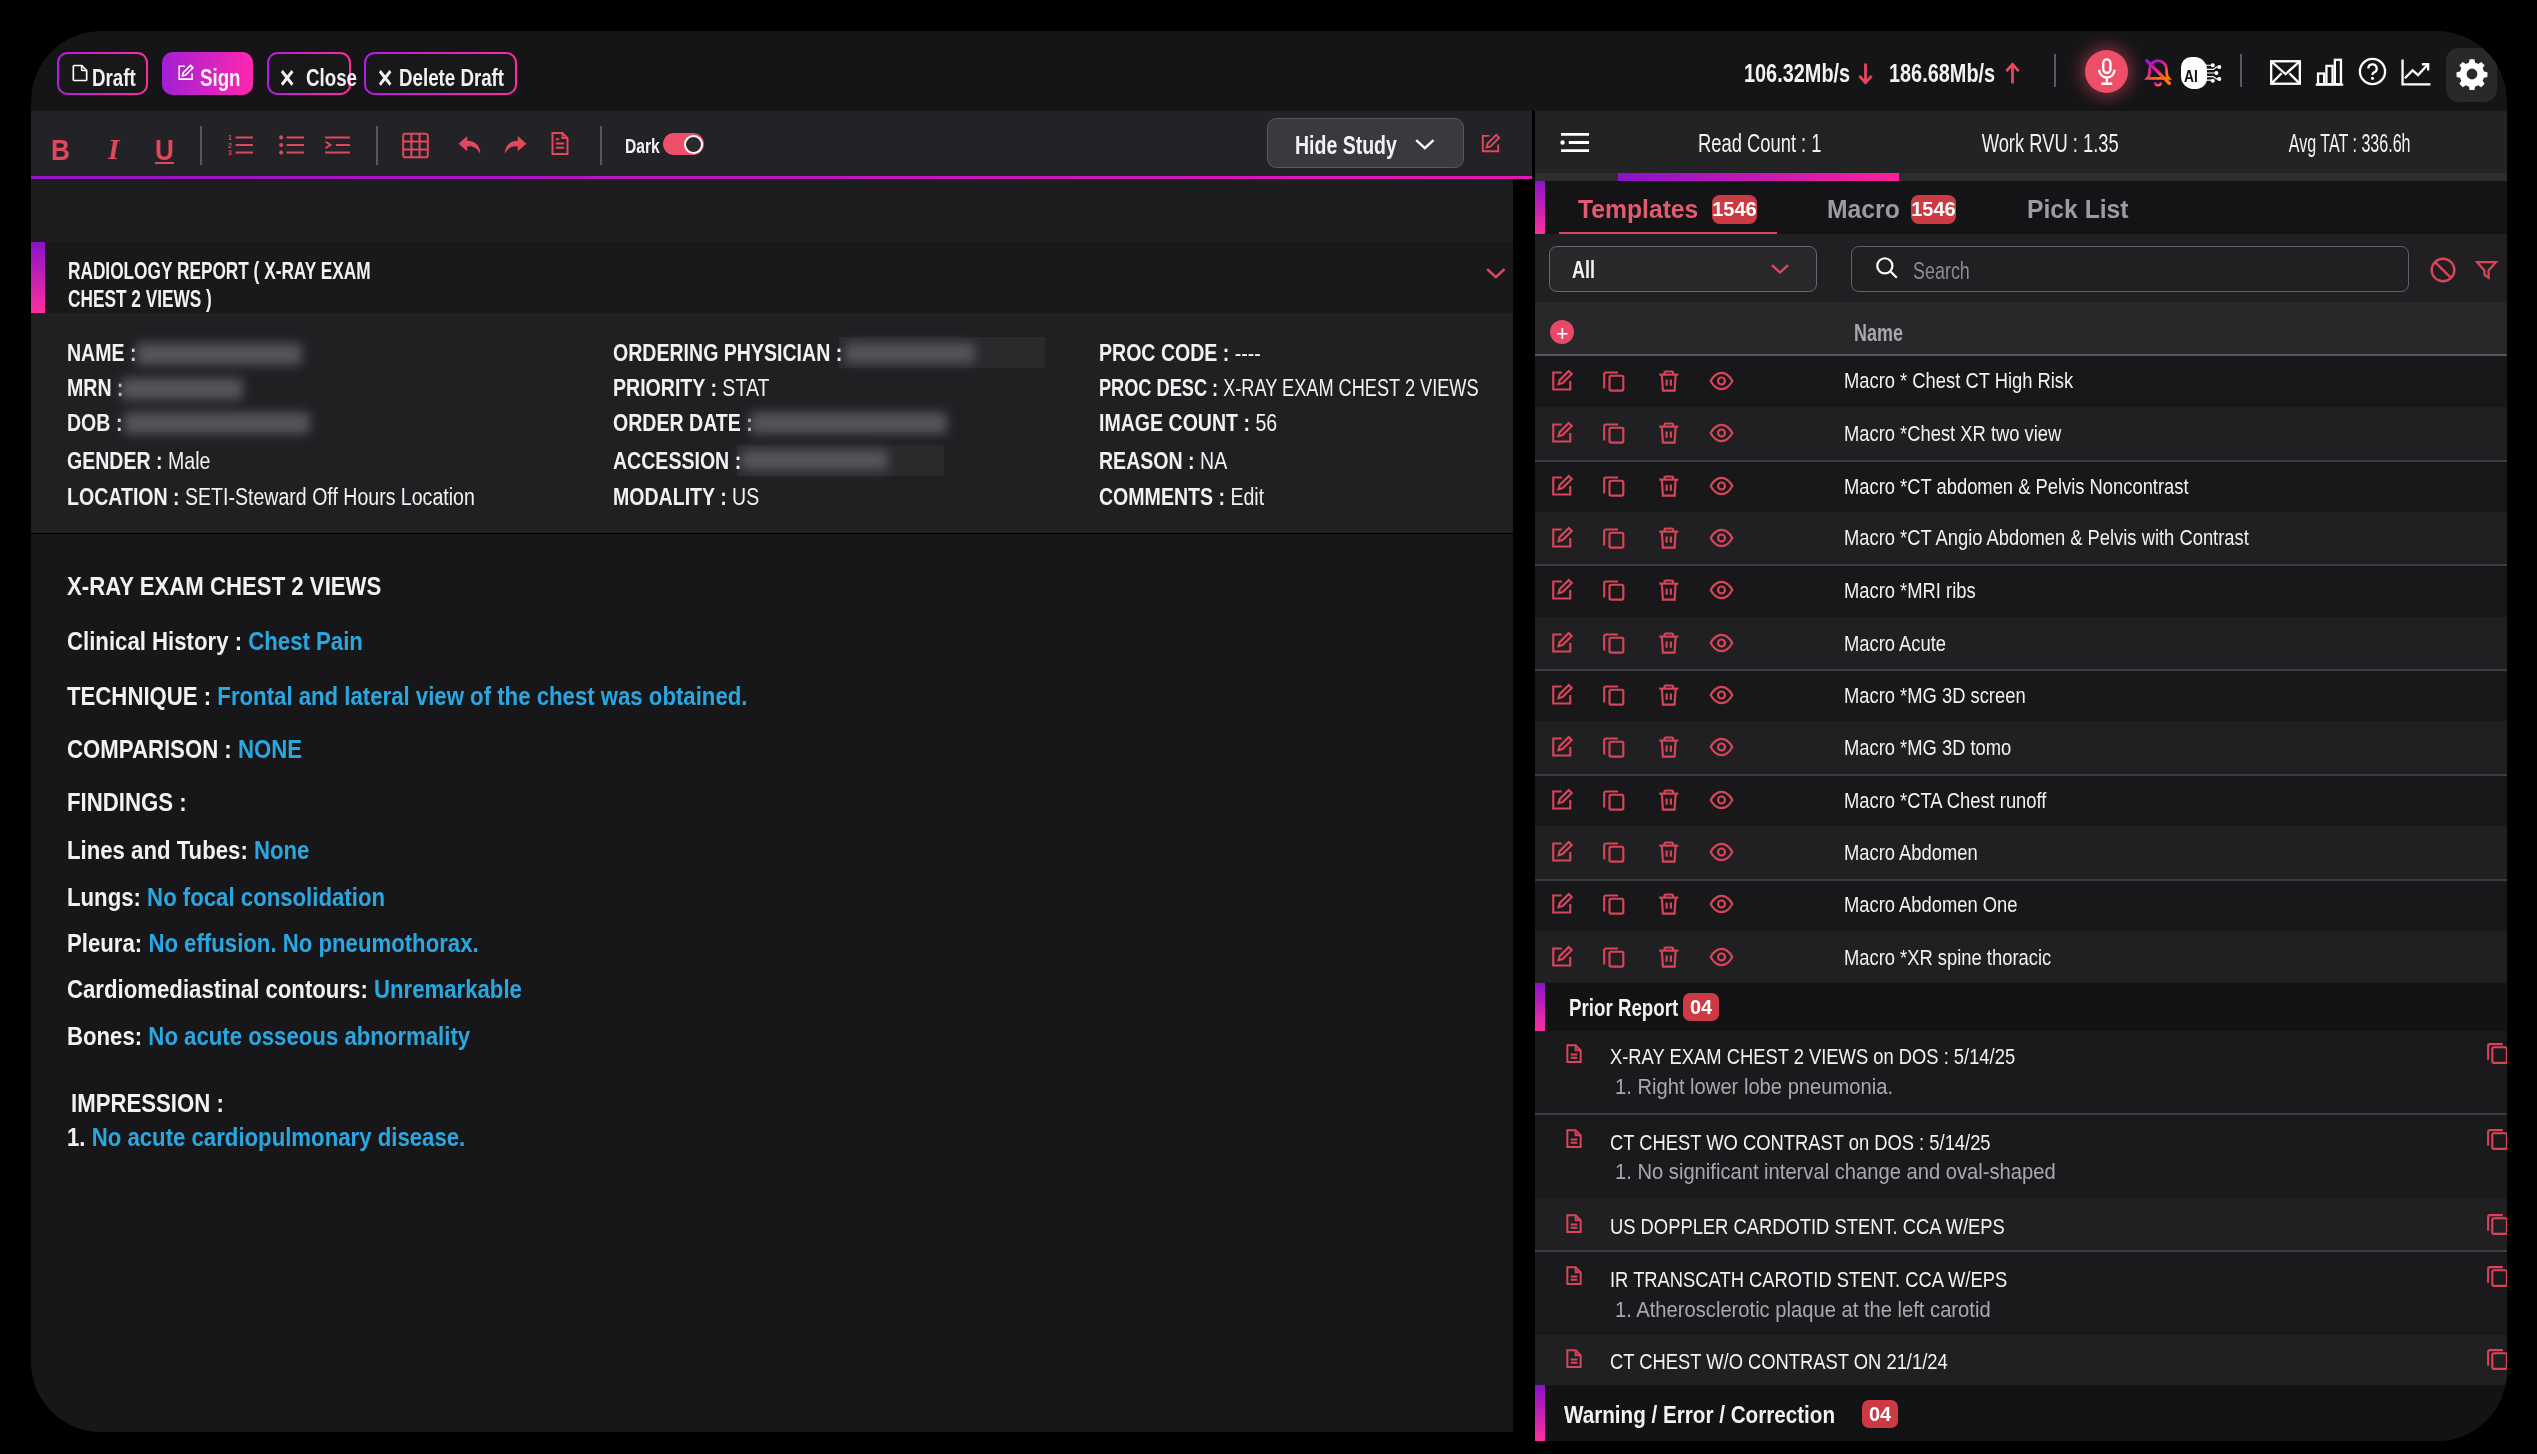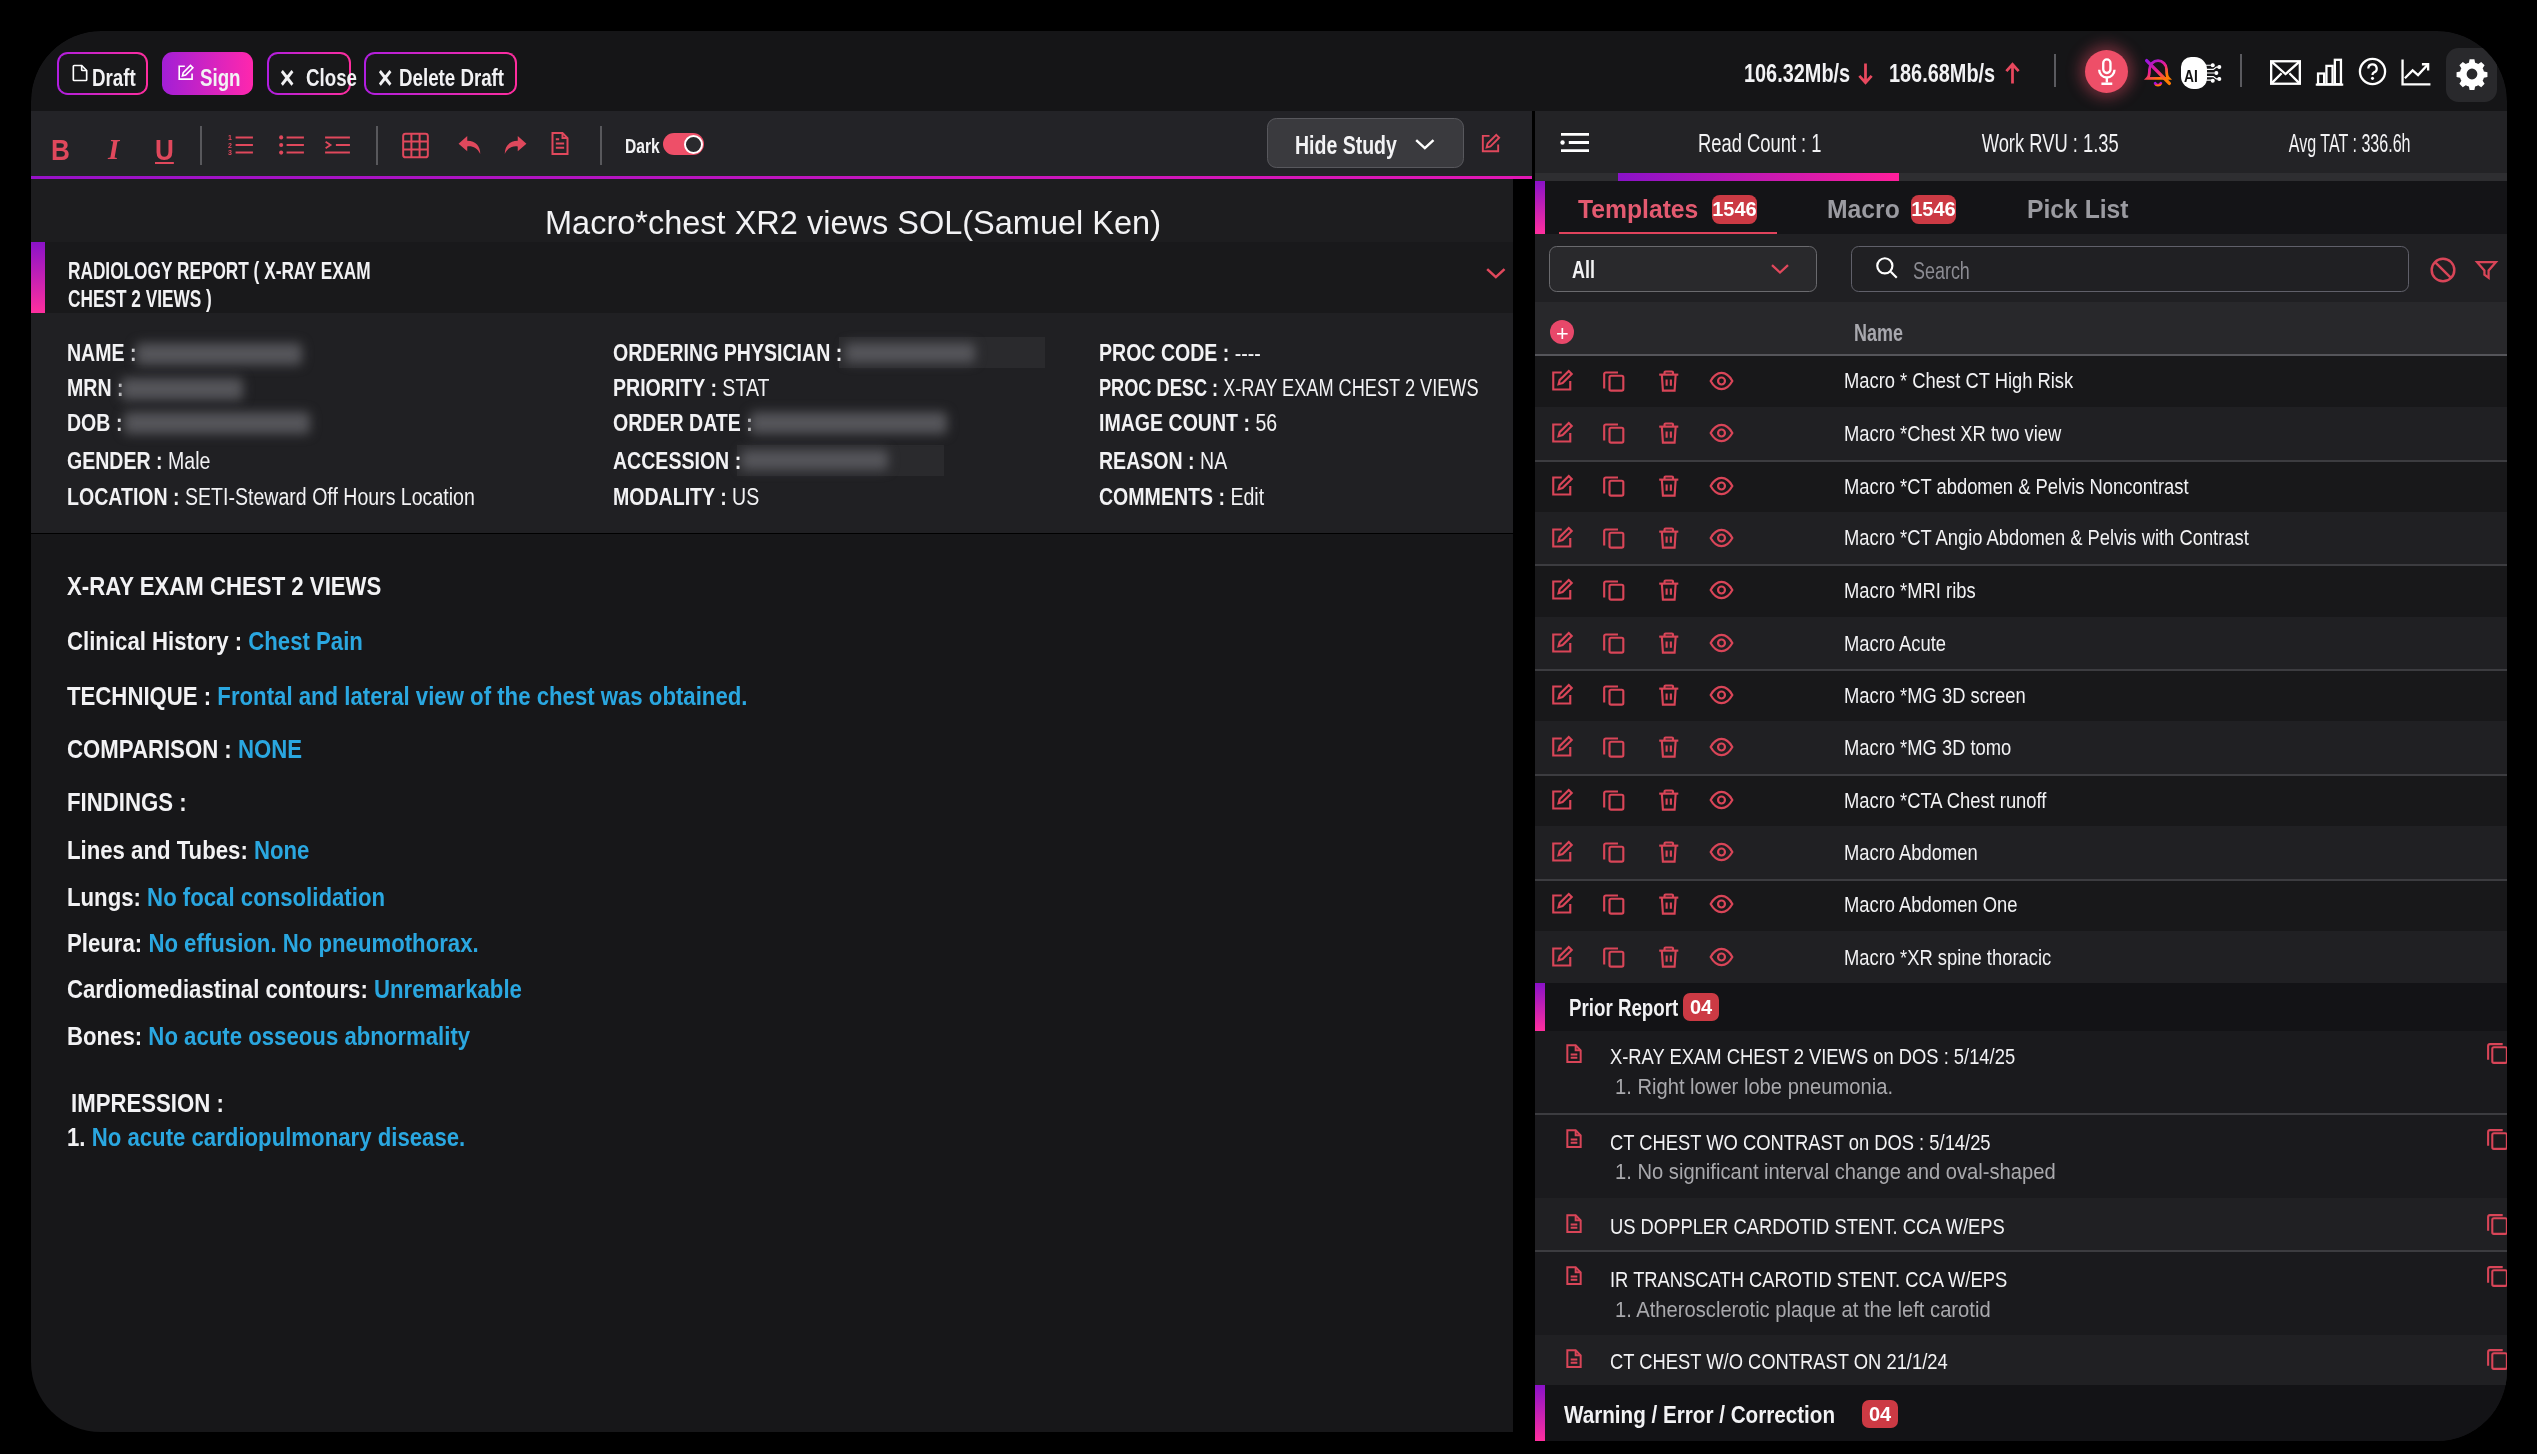--- a/index.html
+++ b/index.html
@@ -195,21 +195,20 @@
 <div class="abs" style="left:1236px;top:87px;width:197px;height:50px;border-radius:9.3px;background:#3a3a3e;border:1.2px solid #58585d;"></div>
 <div class="txt b sx" style="left:1264px;top:100px;font-size:25px;">Hide Study</div>
 <svg style="left:1383px;top:107px;" width="21.7" height="13" viewBox="0 0 30 18" fill="none" stroke="#fff" stroke-width="3.4">
       <path d="M3 3 L15 14 L27 3"></path>
     </svg>
 <svg style="left:1448px;top:101px;" width="23" height="23" viewBox="0 0 24 24" fill="none" stroke="#e0485c" stroke-width="2">
       <path d="M11 4 H4 v16 h16 v-7"></path>
       <path d="M18 3 l3 3 -9 9 -4 1 1-4 z"></path>
     </svg>
 <div class="abs" style="left:0;top:148px;width:1482px;height:63px;background:#1d1d1f;"></div>
-<div class="txt" style="left:822px;top:174px;font-size:32.5px;transform:translateX(-50%);">Macro*chest XR2 views SOL(Samuel Ken)</div>
 <div class="abs" style="left:0;top:211px;width:1482px;height:71px;background:#19191b;"></div>
 <div class="abs" style="left:0;top:211px;width:14px;height:71px;background:linear-gradient(#8a12c9,#ff2f9e);"></div>
 <div class="txt b" style="left:37px;top:227px;font-size:23px;transform:scaleX(0.75);transform-origin:0 50%;">RADIOLOGY REPORT ( X-RAY EXAM</div>
 <div class="txt b" style="left:37px;top:255px;font-size:23px;transform:scaleX(0.75);transform-origin:0 50%;">CHEST 2 VIEWS )</div>
 <svg style="left:1454px;top:236px;" width="21.7" height="13" viewBox="0 0 30 18" fill="none" stroke="#e0485c" stroke-width="3.6">
       <path d="M3 3 L15 14 L27 3"></path>
     </svg>
 <div class="abs" style="left:0;top:282px;width:1482px;height:220px;background:#202023;"></div>
 <div class="abs" style="left:808px;top:306px;width:206px;height:31px;background:#2a2a2d;"></div>
 <div class="blur" style="left:814px;top:312px;width:130px;height:20px;"></div>

